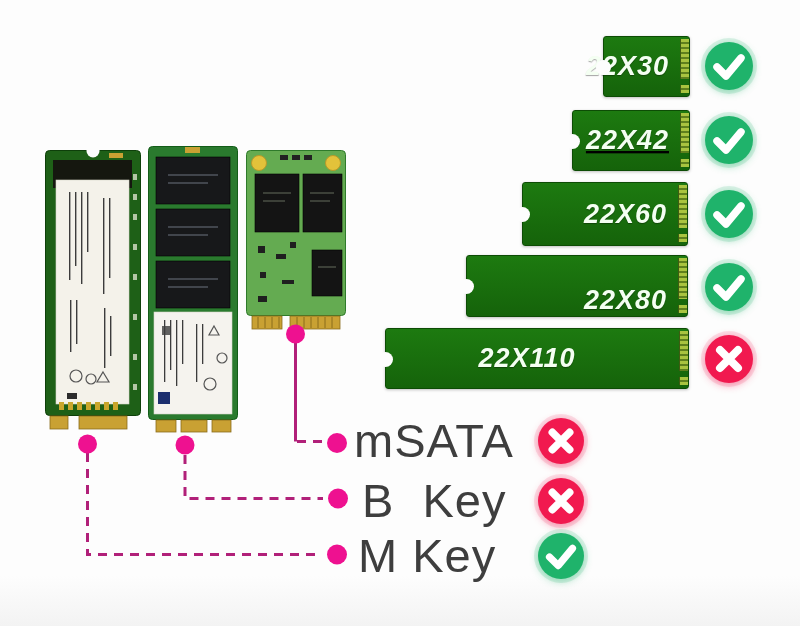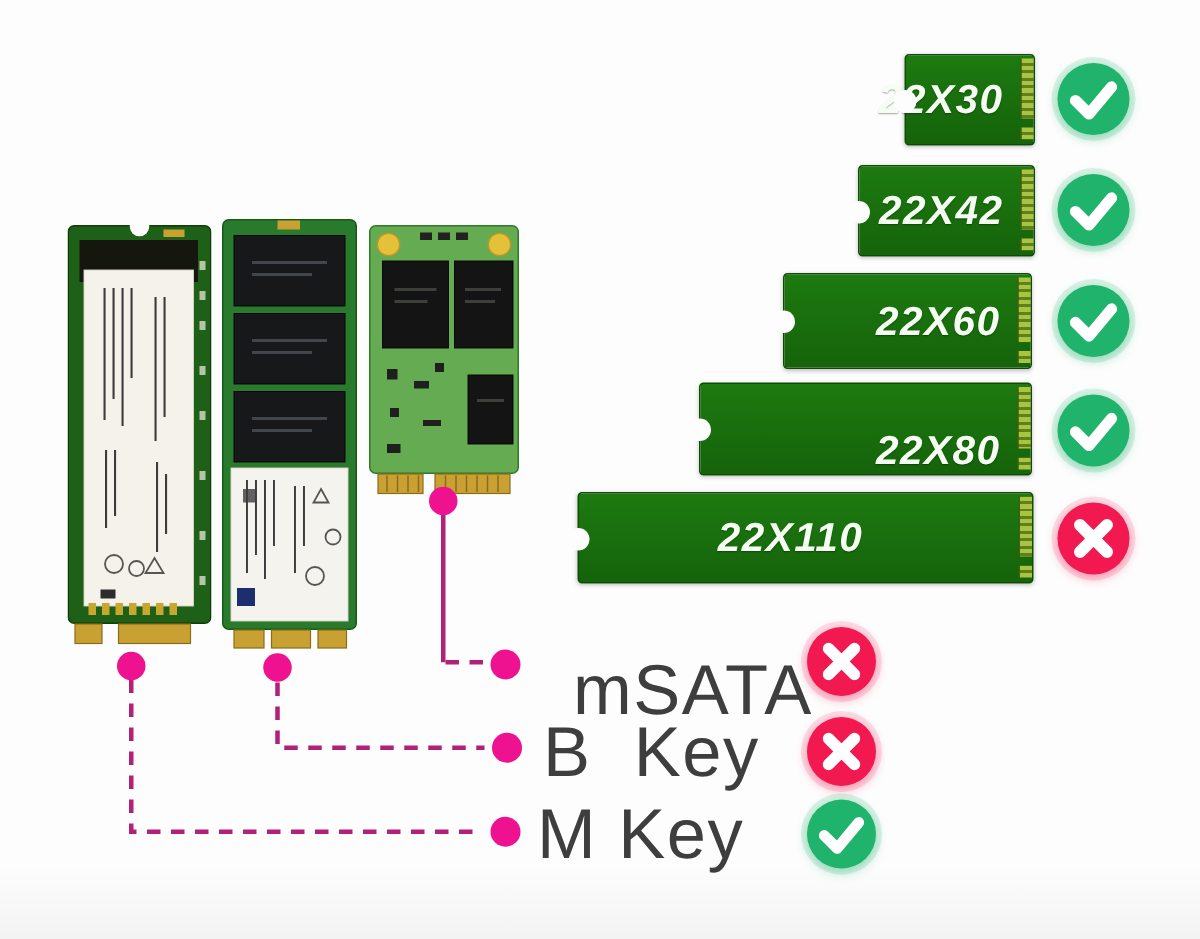--- a/index.html
+++ b/index.html
@@ -29,21 +29,21 @@
     position:absolute;right:0;top:2px;bottom:17px;width:8px;
     background:repeating-linear-gradient(180deg,#a9c440 0 3px,#5f801d 3px 5px);
     border-left:1px solid #3f5c12;
   }
   .pins-stub{
     position:absolute;right:0;bottom:3px;height:8px;width:8px;
     background:repeating-linear-gradient(180deg,#a9c440 0 3px,#5f801d 3px 5px);
     border-left:1px solid #3f5c12;
   }
   #bar-0{left:603px;top:36px;width:87px;height:61px;}
-  #bar-1{left:572px;top:110px;width:118px;height:61px;}
+  #bar-1{left:572px;top:110px;width:118px;height:61px;text-decoration:underline;}
   #bar-2{left:522px;top:182px;width:166px;height:64px;}
   #bar-3{left:466px;top:255px;width:222px;height:62px;align-items:flex-end;}
   #bar-4{left:385px;top:328px;width:304px;height:61px;justify-content:center;}
   
   .badge{
     position:absolute;border-radius:50%;
     display:flex;align-items:center;justify-content:center;
   }
   .badge.d48{width:48px;height:48px;}
   .badge.d46{width:46px;height:46px;}
@@ -58,21 +58,21 @@
   #badge-size-3{left:705px;top:263px;}
   #badge-size-4{left:705px;top:335px;}
   #badge-key-0{left:538px;top:418px;}
   #badge-key-1{left:538px;top:478px;}
   #badge-key-2{left:538px;top:533px;}
   
   .key-label{
     position:absolute;color:#3e3e3e;font-size:47px;font-weight:300;
     letter-spacing:1px;white-space:pre;line-height:1;
   }
-  #key-label-0{left:354px;top:436px;margin-left:28px;}
+  #key-label-0{left:354px;top:417px;}
   #key-label-1{left:362px;top:477px;}
   #key-label-2{left:358px;top:532px;}
   
   .card{position:absolute;}
   #card-mkey{left:45px;top:150px;}
   #card-bkey{left:148px;top:146px;}
   #card-msata{left:246px;top:150px;}
   #lines-overlay{position:absolute;left:0;top:0;width:800px;height:626px;pointer-events:none;}
 </style>
 </head>

